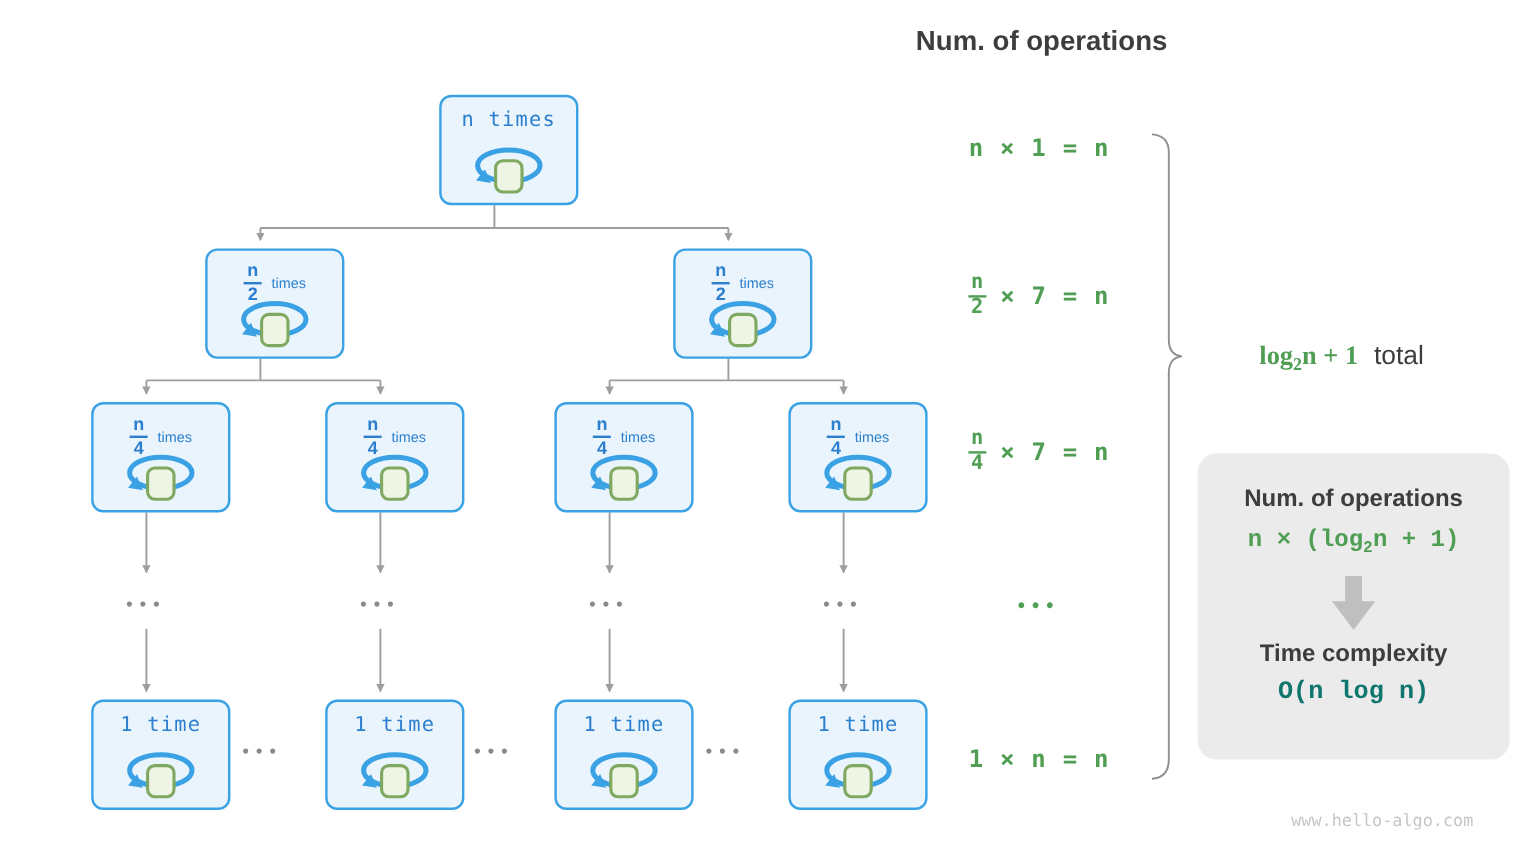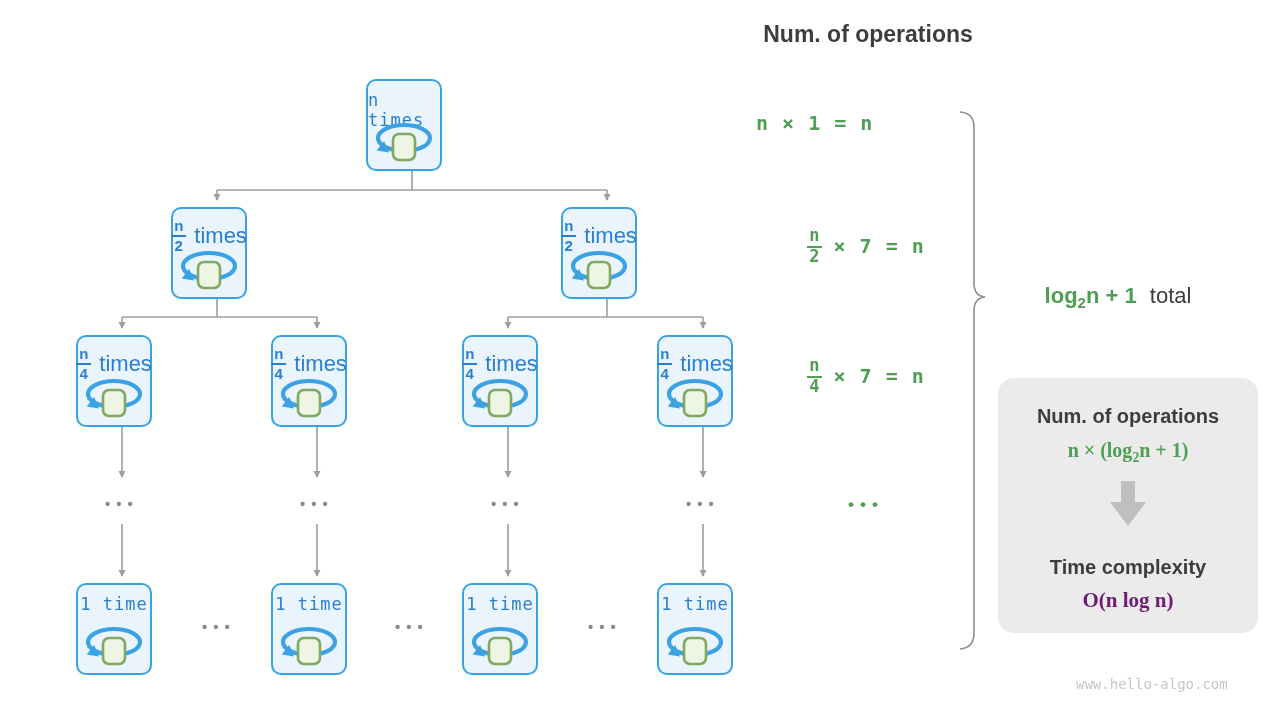--- a/index.html
+++ b/index.html
@@ -1,63 +1,63 @@
 <!DOCTYPE html>
 <html><head>
 <meta charset="utf-8">
 <style>
   html,body{margin:0;padding:0;background:#ffffff;}
   .stage{position:relative;width:1280px;height:720px;background:#ffffff;overflow:hidden;
          font-family:"Liberation Sans",sans-serif;}
   svg.overlay{position:absolute;left:0;top:0;pointer-events:none;}
 
   
-  .node{position:absolute;width:76px;height:92px;box-sizing:border-box;
+  .node{position:absolute;width:116px;height:92px;box-sizing:border-box;
         background:#eaf4fc;border:2.5px solid #3aa2e4;border-radius:10px;
         display:flex;flex-direction:column;align-items:center;}
   .node-label{margin-top:9px;color:#2b7fce;display:flex;align-items:center;gap:8px;}
   .mono-label{font-family:"DejaVu Sans Mono",monospace;font-size:17px;letter-spacing:1px;}
   .frac{display:inline-flex;flex-direction:column;align-items:center;line-height:1.05;
         font-size:15px;font-weight:bold;}
   .frac .fnum{border-bottom:2px solid #2b7fce;padding:0 3px 1px;}
   .frac .fden{padding-top:1px;}
-  .word{font-size:22px;}
+  .word{font-size:12px;}
   .loop-svg{position:absolute;bottom:4px;left:50%;transform:translateX(-50%);}
 
   
   .dots{position:absolute;width:70px;text-align:center;color:#8a8a8a;
         font-weight:bold;font-size:15px;letter-spacing:6px;}
   .dots.green{color:#4f9e53;font-size:17px;}
 
   
   .col-header{position:absolute;left:756px;top:20px;width:224px;text-align:center;
               color:#3d3d3d;font-weight:bold;font-size:23px;line-height:1.28;}
-  .formula{position:absolute;left:756px;width:220px;text-align:left;color:#4f9e53;
+  .formula{position:absolute;left:756px;width:220px;text-align:center;color:#4f9e53;
            font-family:"DejaVu Sans Mono",monospace;font-weight:bold;font-size:20px;
            letter-spacing:1px;}
   .formula-frac{display:flex;align-items:center;justify-content:center;gap:11px;}
   .gfrac{display:inline-flex;flex-direction:column;align-items:center;line-height:1.05;
          font-size:17px;font-weight:bold;font-family:"DejaVu Sans Mono",monospace;}
   .gfrac .fnum{border-bottom:2.5px solid #4f9e53;padding:0 2px 1px;}
 
   .levels-note{position:absolute;left:1000px;top:281px;width:236px;text-align:center;
                color:#3d3d3d;font-size:22px;line-height:1.35;}
-  .green-mono{color:#4f9e53;font-family:Liberation Sans, sans-serif;font-weight:bold;}
+  .green-mono{color:#4f9e53;font-family:Liberation Serif, serif;font-weight:bold;}
   .levels-note sub, .panel sub{font-size:0.68em;}
 
   
   .panel{position:absolute;left:998px;top:378px;width:260px;height:255px;
          background:#ebebeb;border-radius:16px;box-sizing:border-box;
          display:flex;flex-direction:column;align-items:center;padding-top:27px;}
   .panel-title{color:#3d3d3d;font-weight:bold;font-size:20px;}
-  .panel-formula{margin-top:11px;font-family:Liberation Serif, serif;
+  .panel-formula{margin-top:11px;font-family:Liberation Mono, monospace;
                  font-weight:bold;font-size:20px;color:#4f9e53;}
   .panel-arrow{margin-top:15px;}
-  .panel-title2{margin-top:29px;}
-  .panel-formula.blue{color:#701a75;font-size:21px;margin-top:9px;}
+  .panel-title2{margin-top:8px;}
+  .panel-formula.blue{color:#0f766e;font-size:21px;margin-top:9px;}
 
   .watermark{position:absolute;left:1076px;top:676px;color:#c6c6c6;
              font-family:"DejaVu Sans Mono",monospace;font-size:14px;}
 </style>
 </head>
 <body>
 
 <div class="stage">
 
   <svg class="overlay" width="1280" height="720">
@@ -267,20 +267,21 @@
   <div class="formula formula-frac" style="top:357px">
     <span class="gfrac">
         <span class="fnum">n</span>
         <span>4</span>
       </span>
     <span>× 7 = n</span>
   </div>
 
   <div class="dots green" style="left:831px;top:495px">•••</div>
 
+  <div class="formula" style="top:620px">1 × n = n</div>
 
   <div class="levels-note">
     <div>
       <span class="green-mono"><span>log</span><sub>2</sub><span>n + 1</span></span>
       <span style="margin-left:7px">total</span>
     </div>
   </div>
 
   <div class="panel">
     <div class="panel-title">Num. of operations</div>

